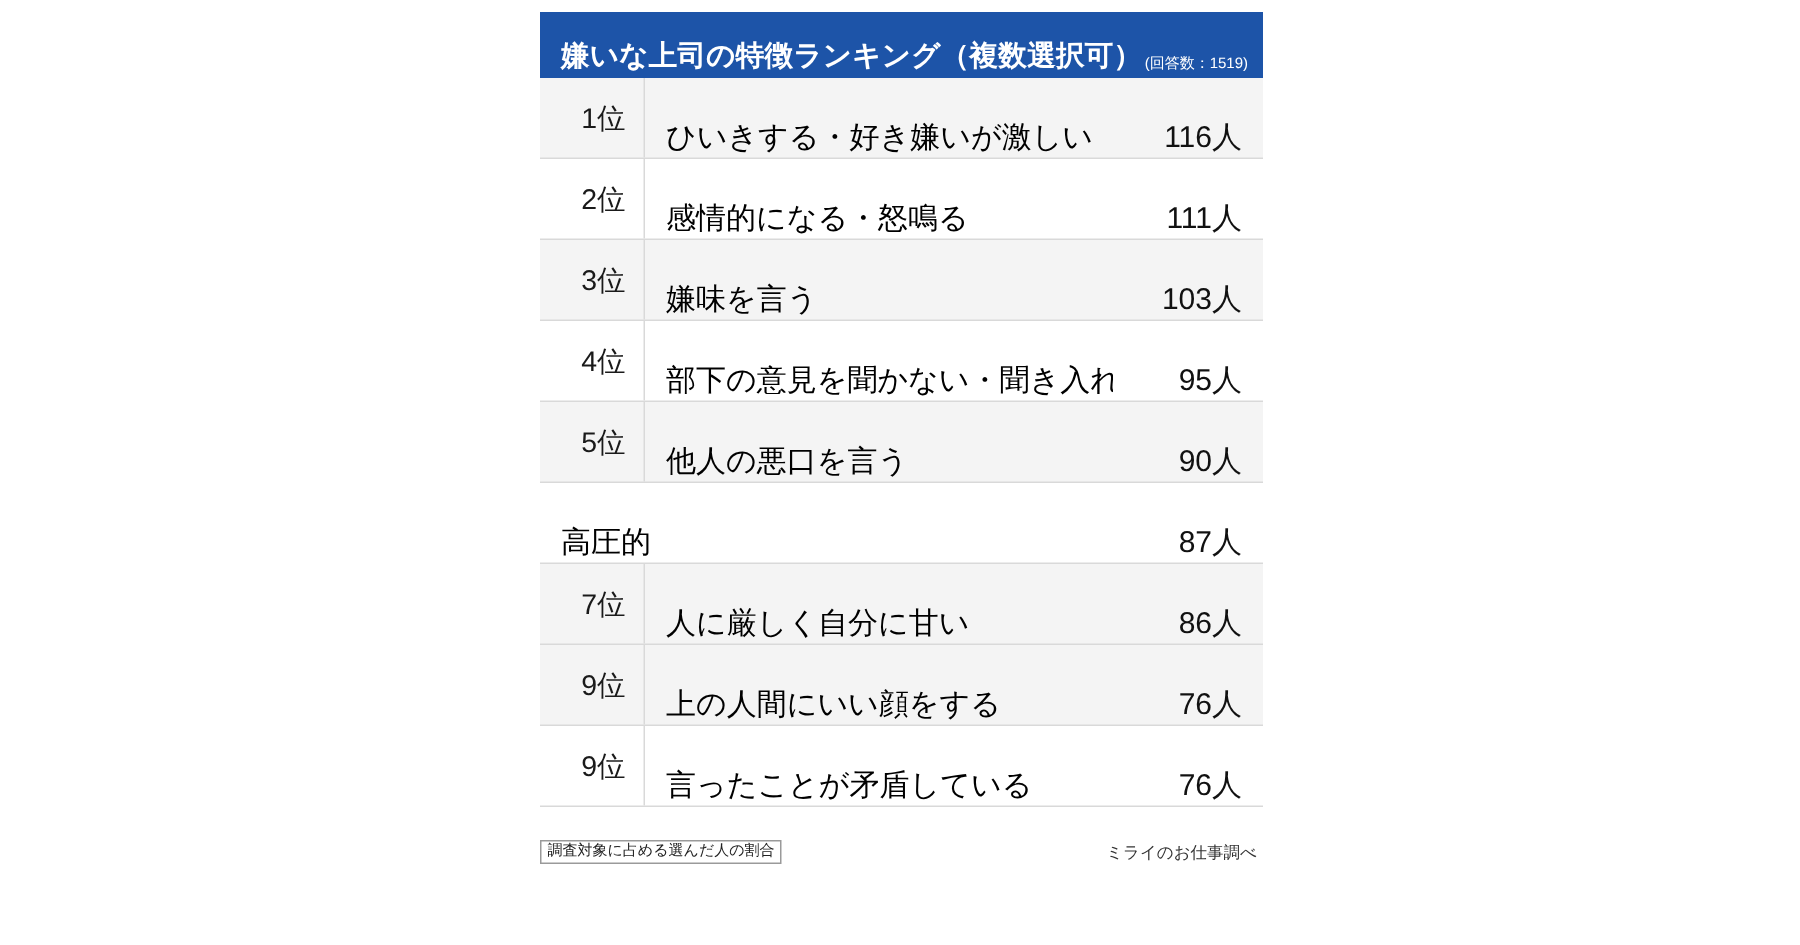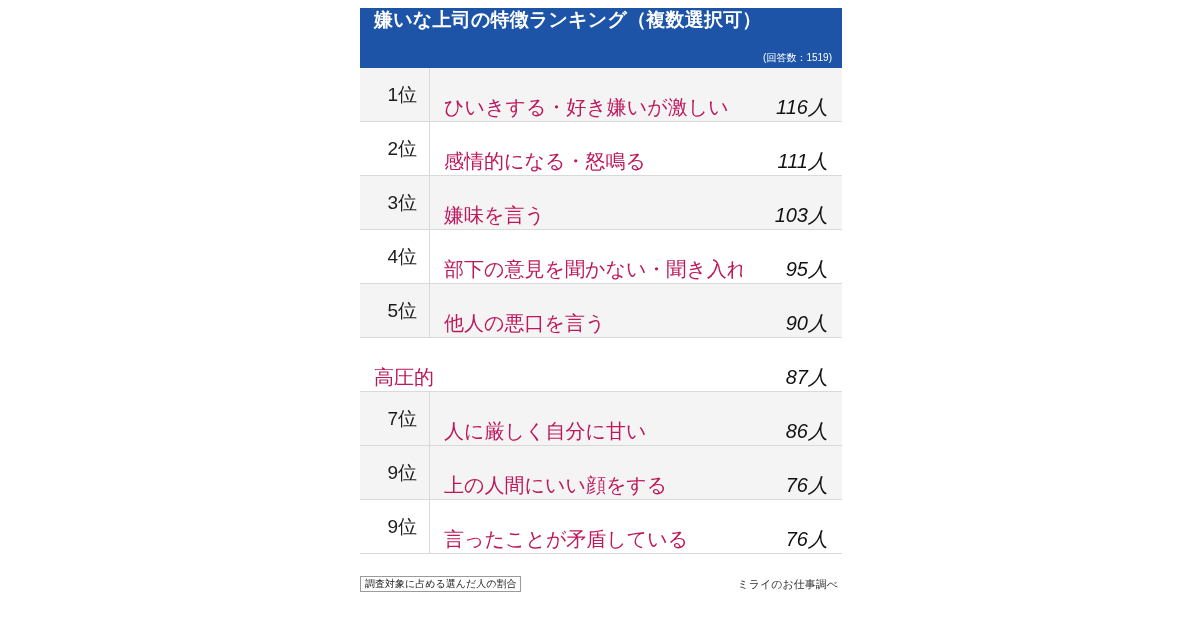--- a/index.html
+++ b/index.html
@@ -22,23 +22,23 @@
   .ranking-card {
     position: absolute;
     left: 360px;
     top: 8px;
     width: 482px;
     background: #ffffff;
   }
   .card-header {
     background: #1d54a8;
     color: #ffffff;
-    padding: 2px 14px 6px 14px;
+    padding: 20px 14px 6px 14px;
     position: relative;
-    height: 60px;
+    height: 44px;
     box-sizing: border-box;
   }
   .card-title {
     font-size: 19px;
     font-weight: bold;
     letter-spacing: 0.2px;
     line-height: 1.1;
     white-space: nowrap;
   }
   .card-subtitle {
@@ -72,32 +72,31 @@
     border-right: 1px solid #d9d9d9;
     height: 100%;
     display: flex;
     align-items: center;
     justify-content: flex-end;
   }
   .rank-label {
     flex: 1;
     padding-left: 14px;
     font-size: 20px;
-    color: #be185d;
+    color: #000000;
     white-space: nowrap;
     overflow: hidden;
   }
   .rank-value {
     width: 100px;
     text-align: right;
     padding-right: 14px;
     font-size: 20px;
     color: #111111;
     box-sizing: border-box;
-    font-style: italic;
   }
   .card-footer {
     position: relative;
     height: 26px;
     margin-top: 20px;
   }
   .footer-note {
     position: absolute;
     left: 0;
     top: 2px;

